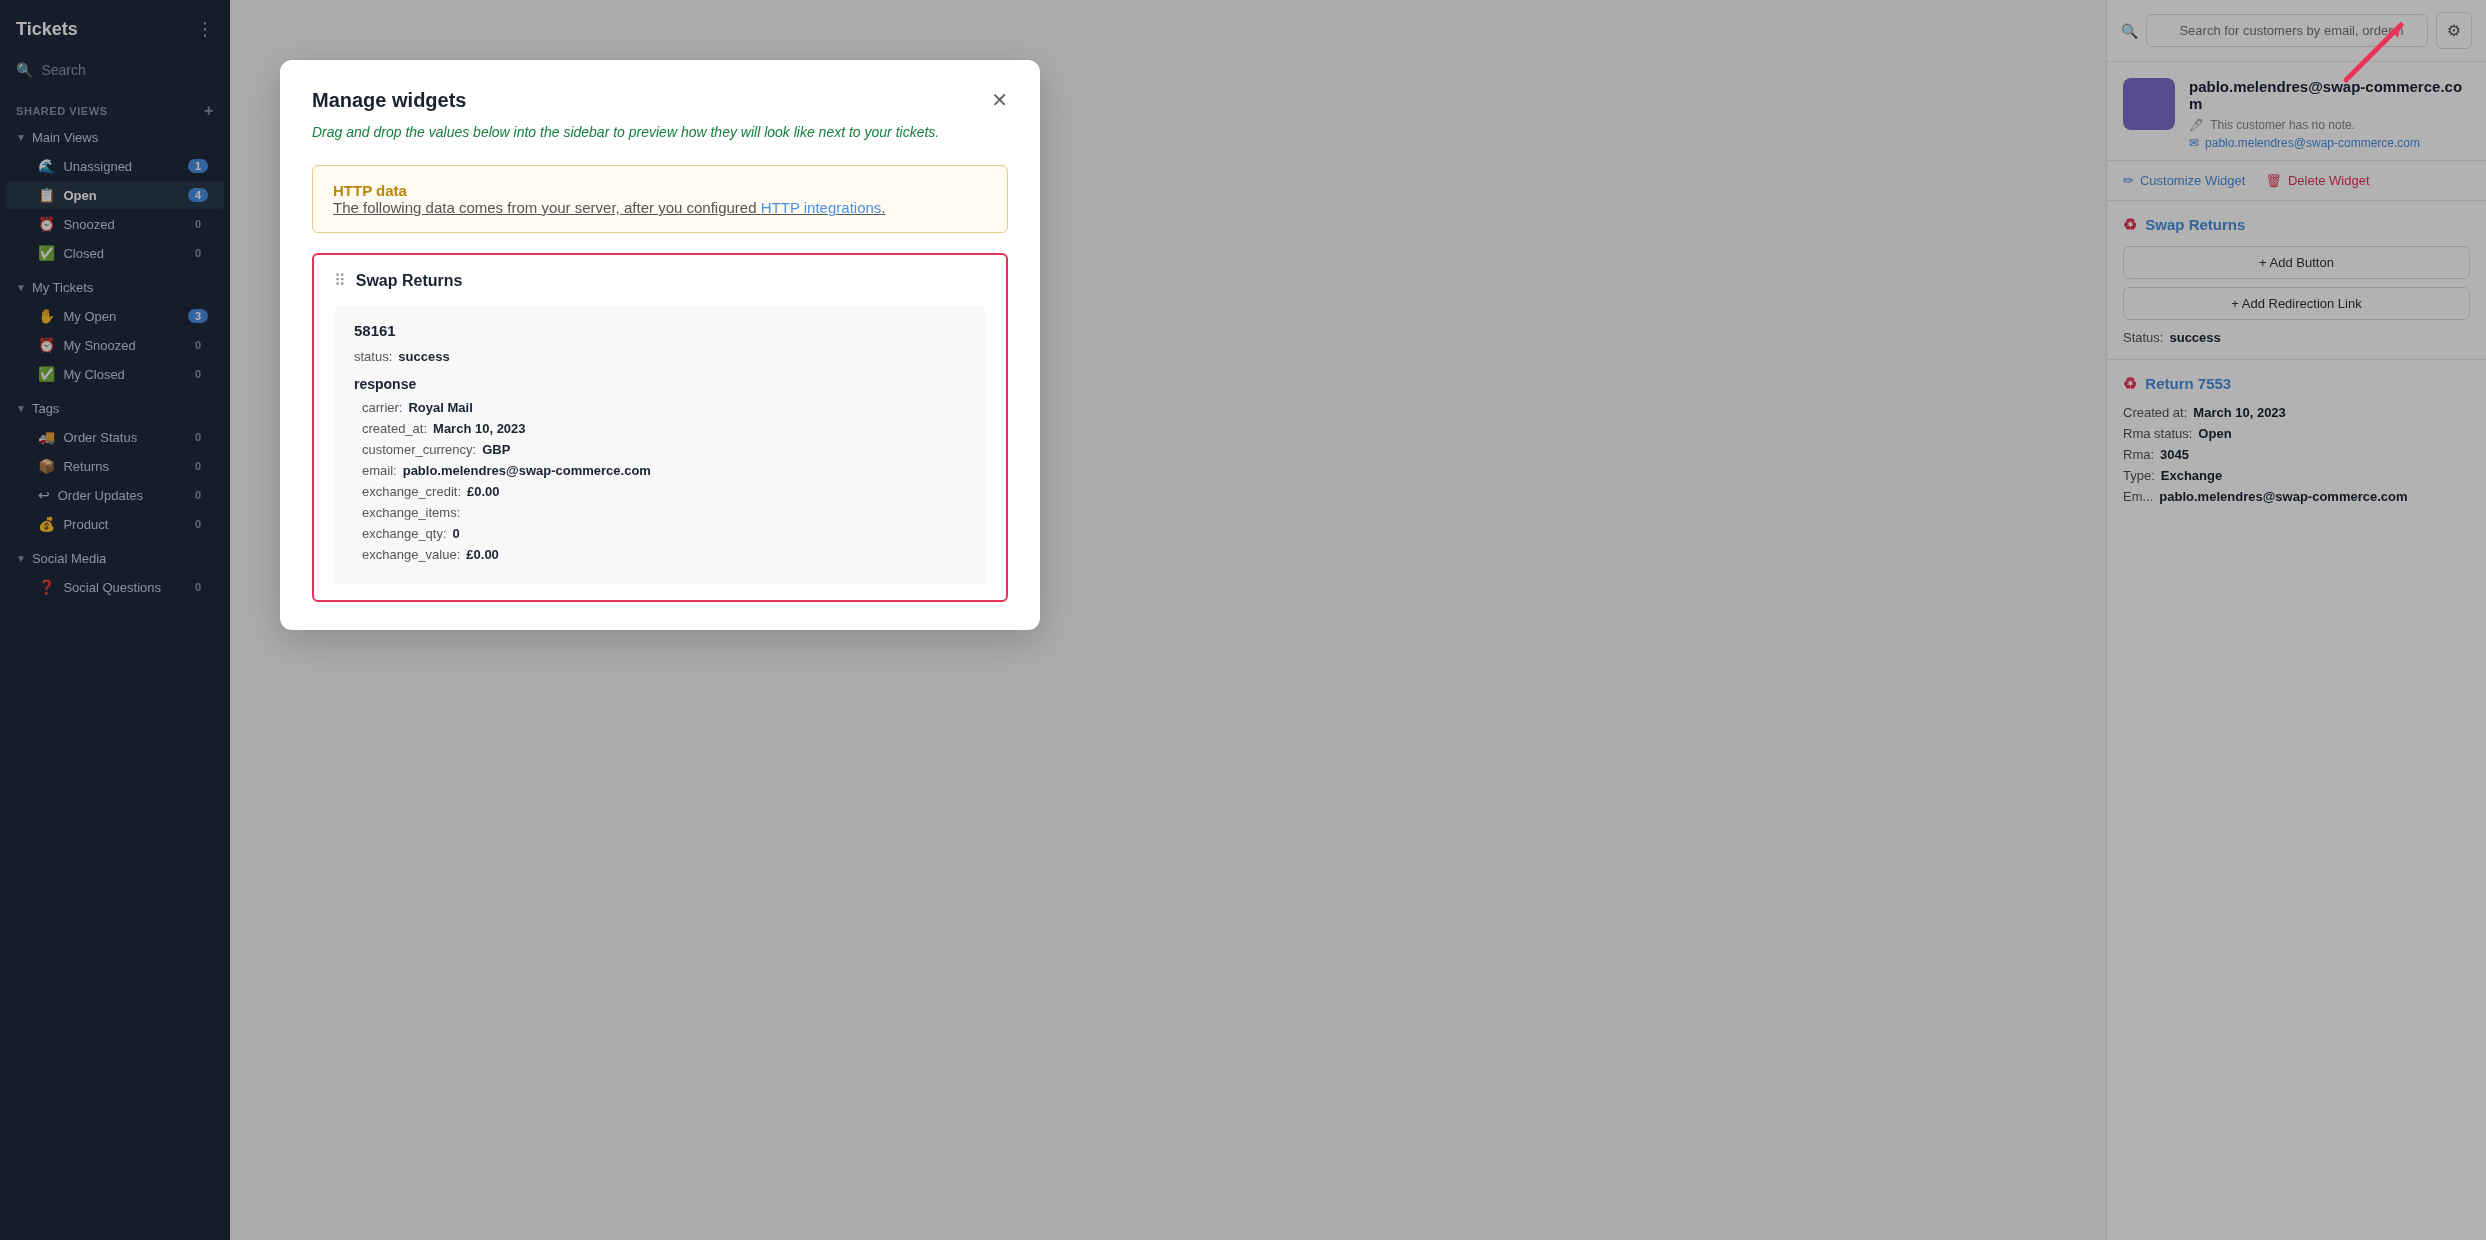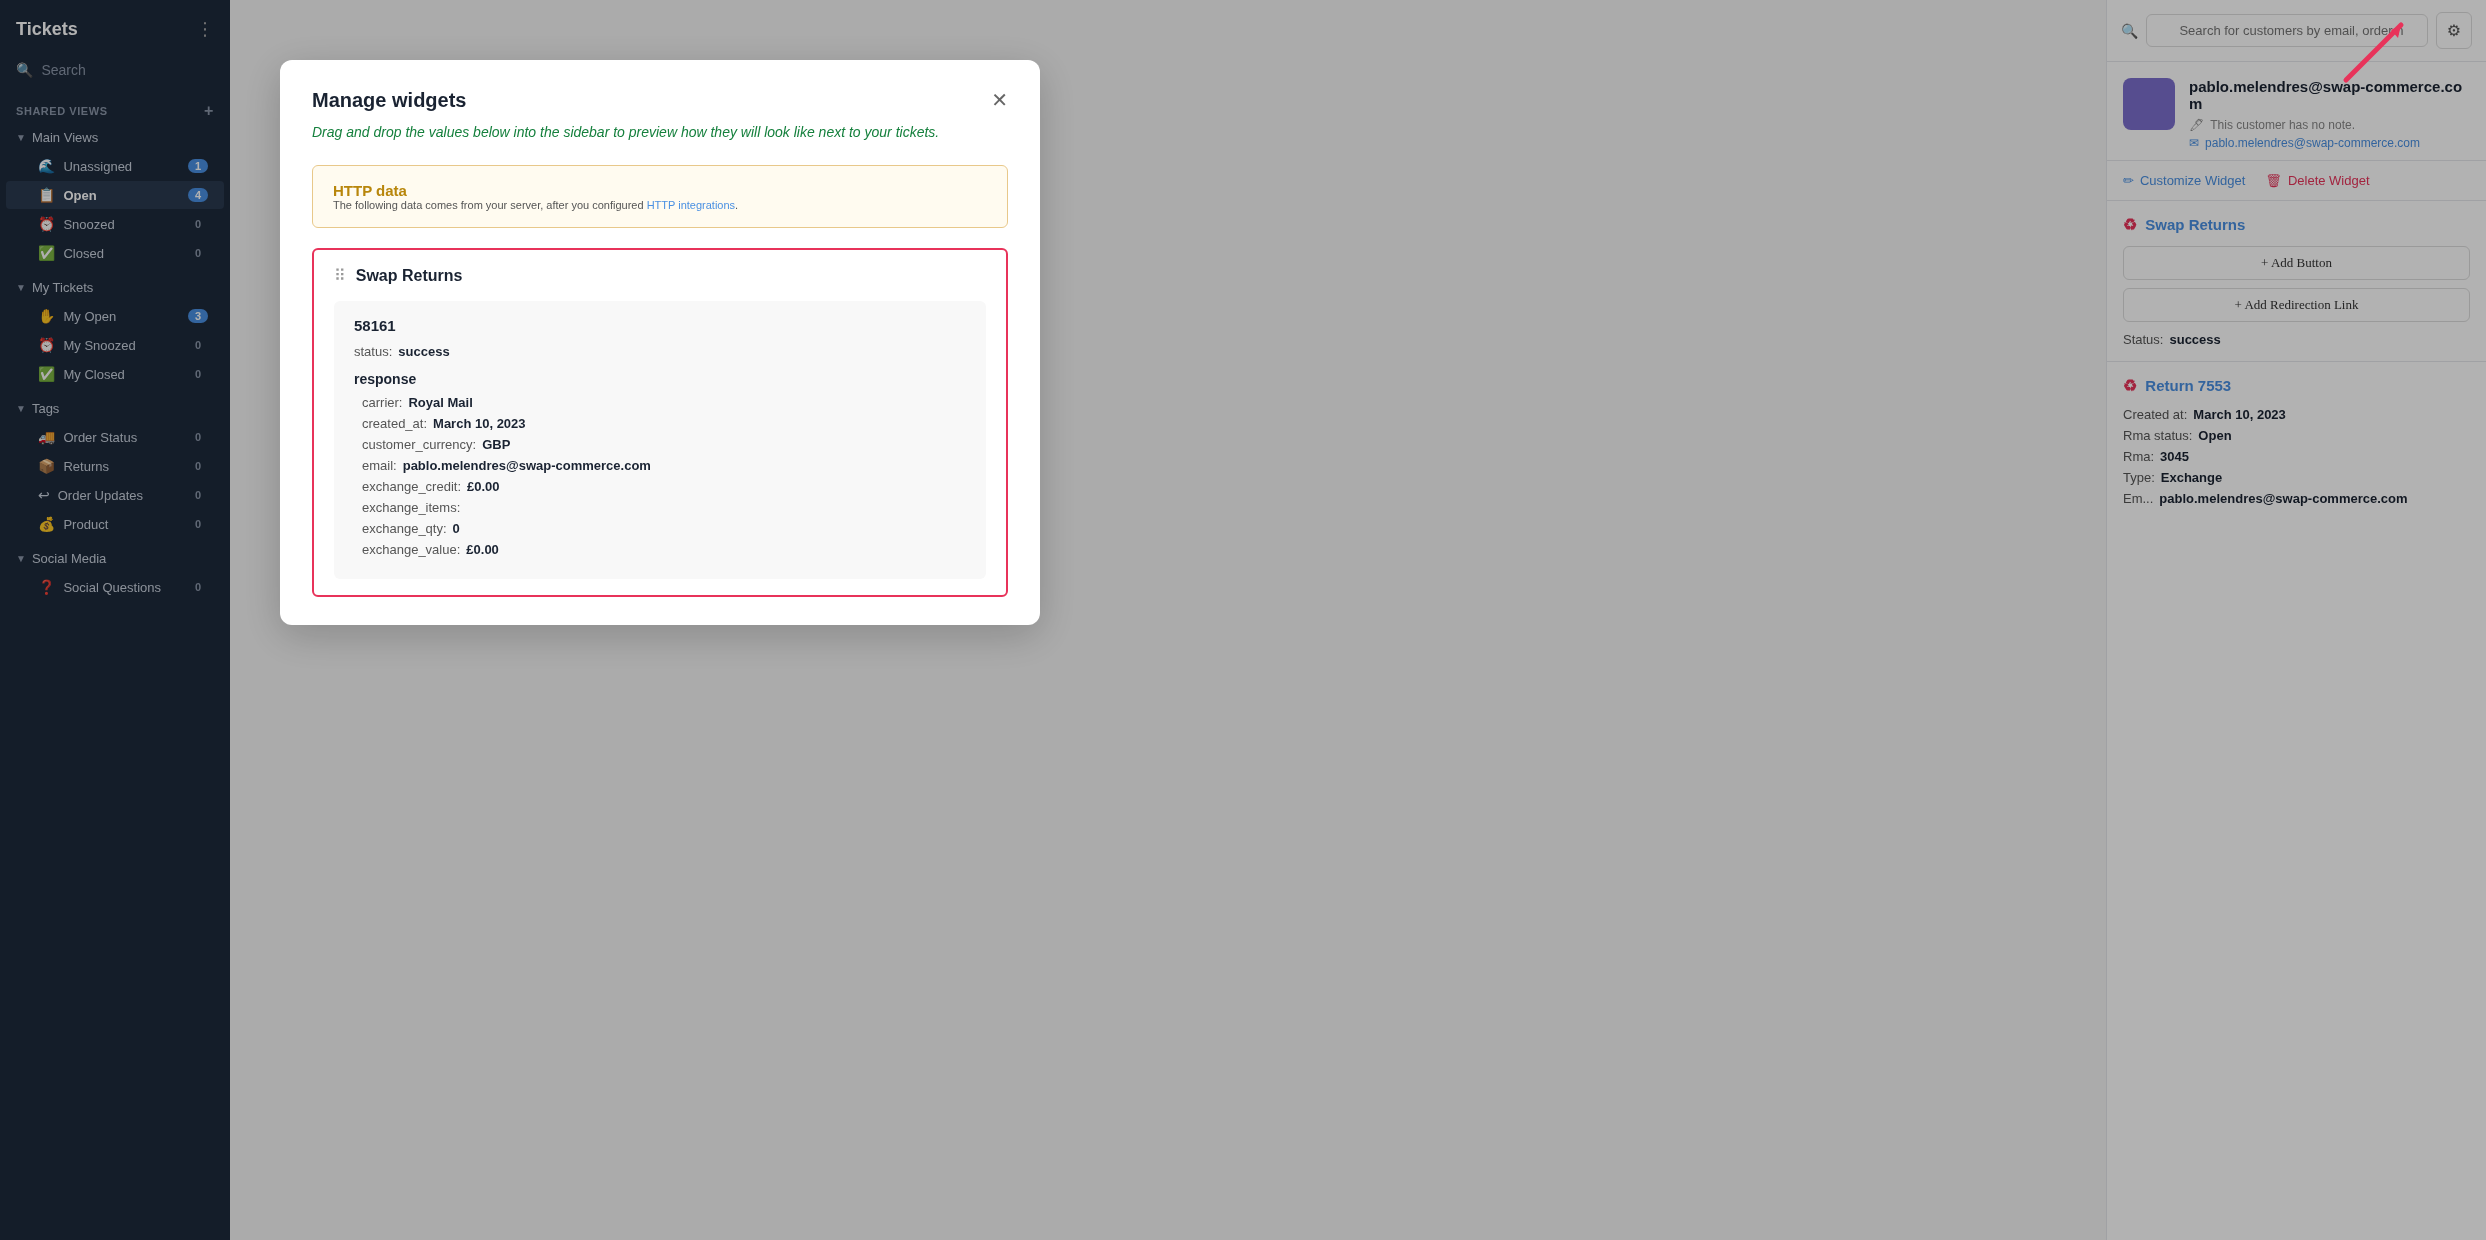--- a/index.html
+++ b/index.html
@@ -113,21 +113,21 @@
     .modal-close { font-size: 20px; cursor: pointer; color: #666; background: none; border: none; }
     .modal-subtitle { color: #15803d; font-size: 14px; margin-bottom: 22px; line-height: 1.5; font-style: italic; }
     .http-data-box {
       border: 1px solid #e8c88a;
       background: #fffbf0;
       border-radius: 6px;
       padding: 16px 20px;
       margin-bottom: 20px;
     }
     .http-data-title { font-size: 15px; font-weight: 700; color: #b8860b; }
-    .http-data-desc { color: #555; font-size: 11px; }
+    .http-data-desc { color: #555; font-size: 15px; text-decoration: underline; }
     .http-data-link { color: #4a90e2; text-decoration: none; }
     .widget-section {
       border: 2px solid #e8335a;
       border-radius: 6px;
       padding: 16px 20px;
     }
     .widget-section-header {
       display: flex;
       align-items: center;
       gap: 10px;
@@ -239,21 +239,20 @@
       gap: 6px;
       border: 1px solid #ddd;
       border-radius: 6px;
       padding: 8px;
       font-size: 13px;
       color: #333;
       cursor: pointer;
       background: #fff;
       width: 100%;
       margin-bottom: 8px;
-      font-family: Liberation Serif, serif;
     }
     .status-row { display: flex; align-items: center; gap: 6px; font-size: 13px; color: #555; margin-top: 10px; }
     .status-row strong { color: #1a2332; }
     .return-block { padding: 14px 16px; }
     .return-title {
       display: flex;
       align-items: center;
       gap: 8px;
       font-size: 15px;
       font-weight: 700;

